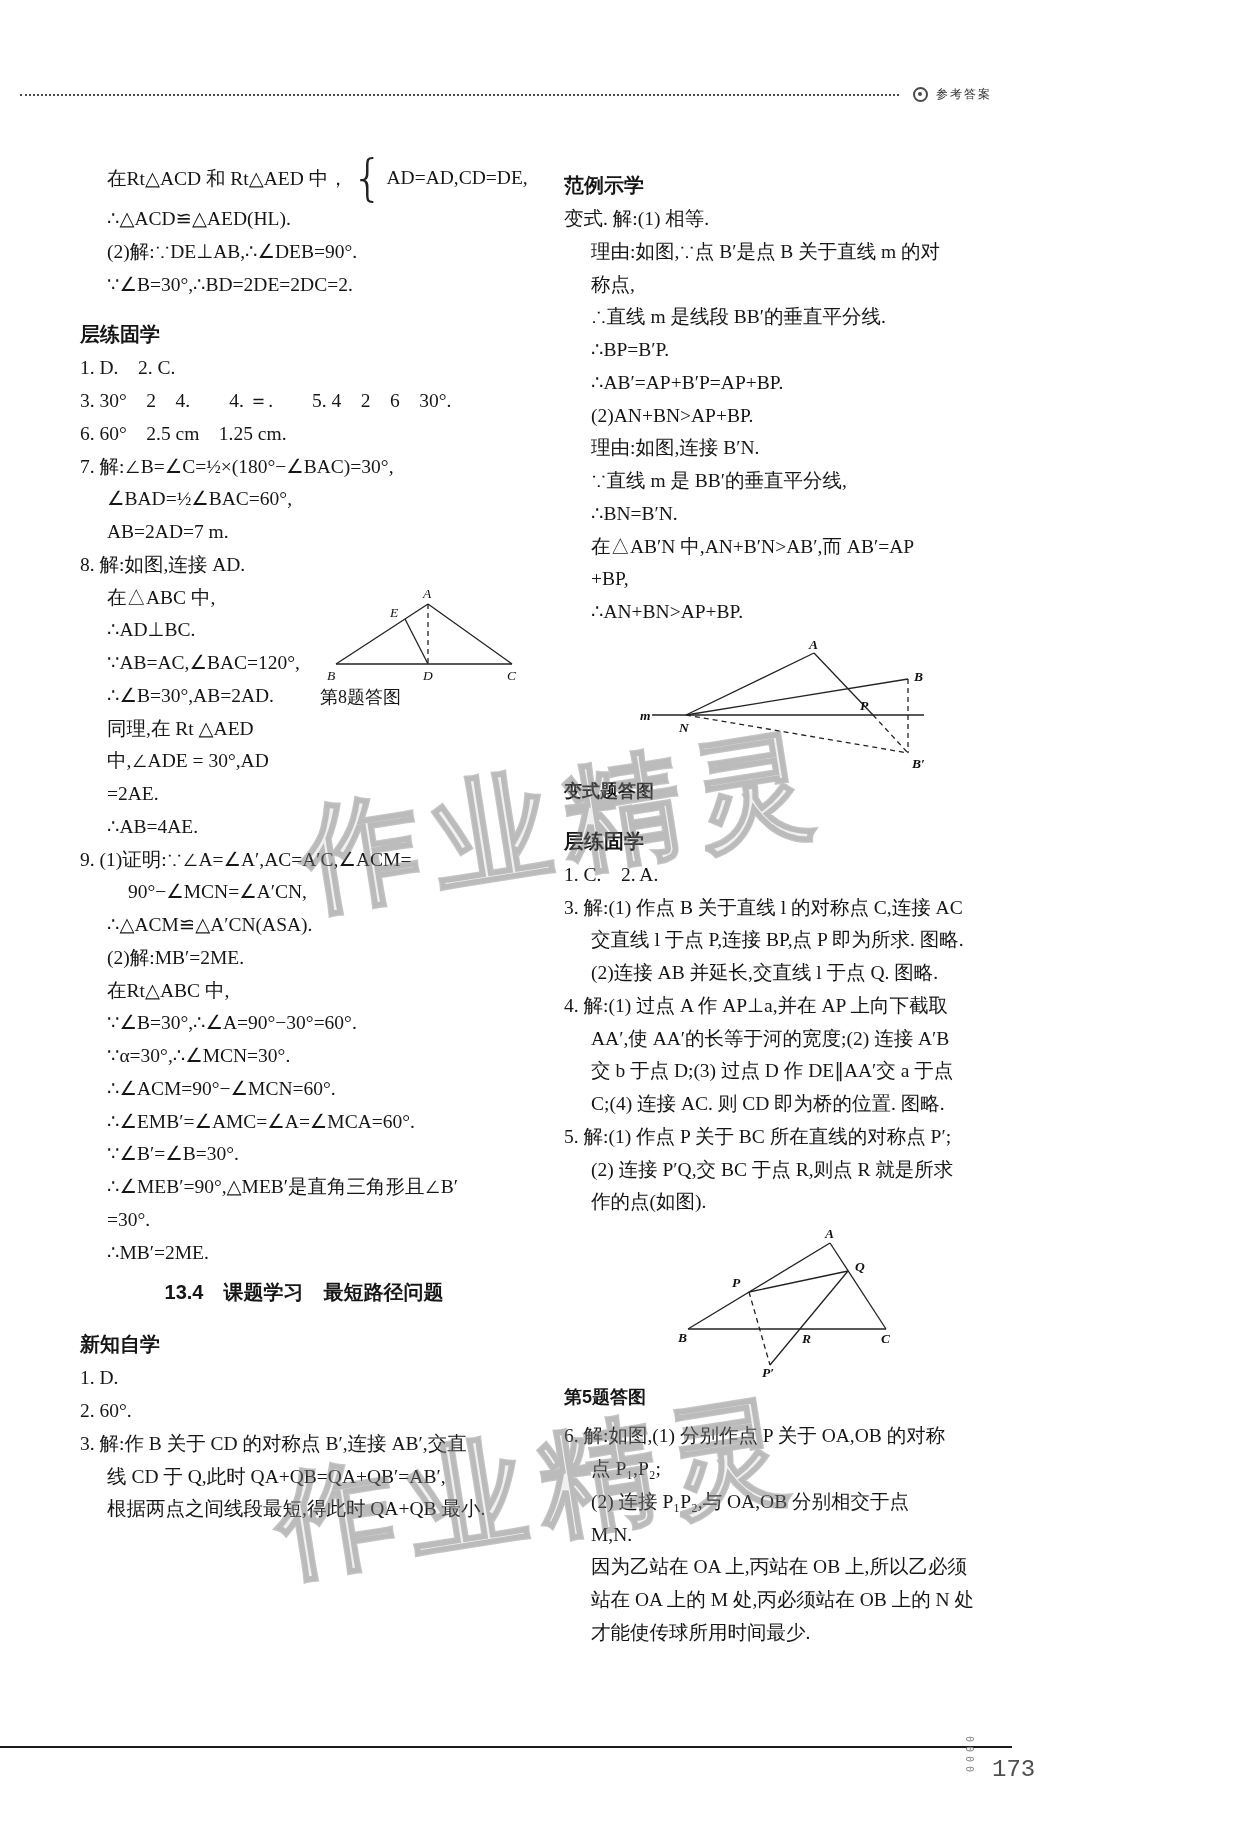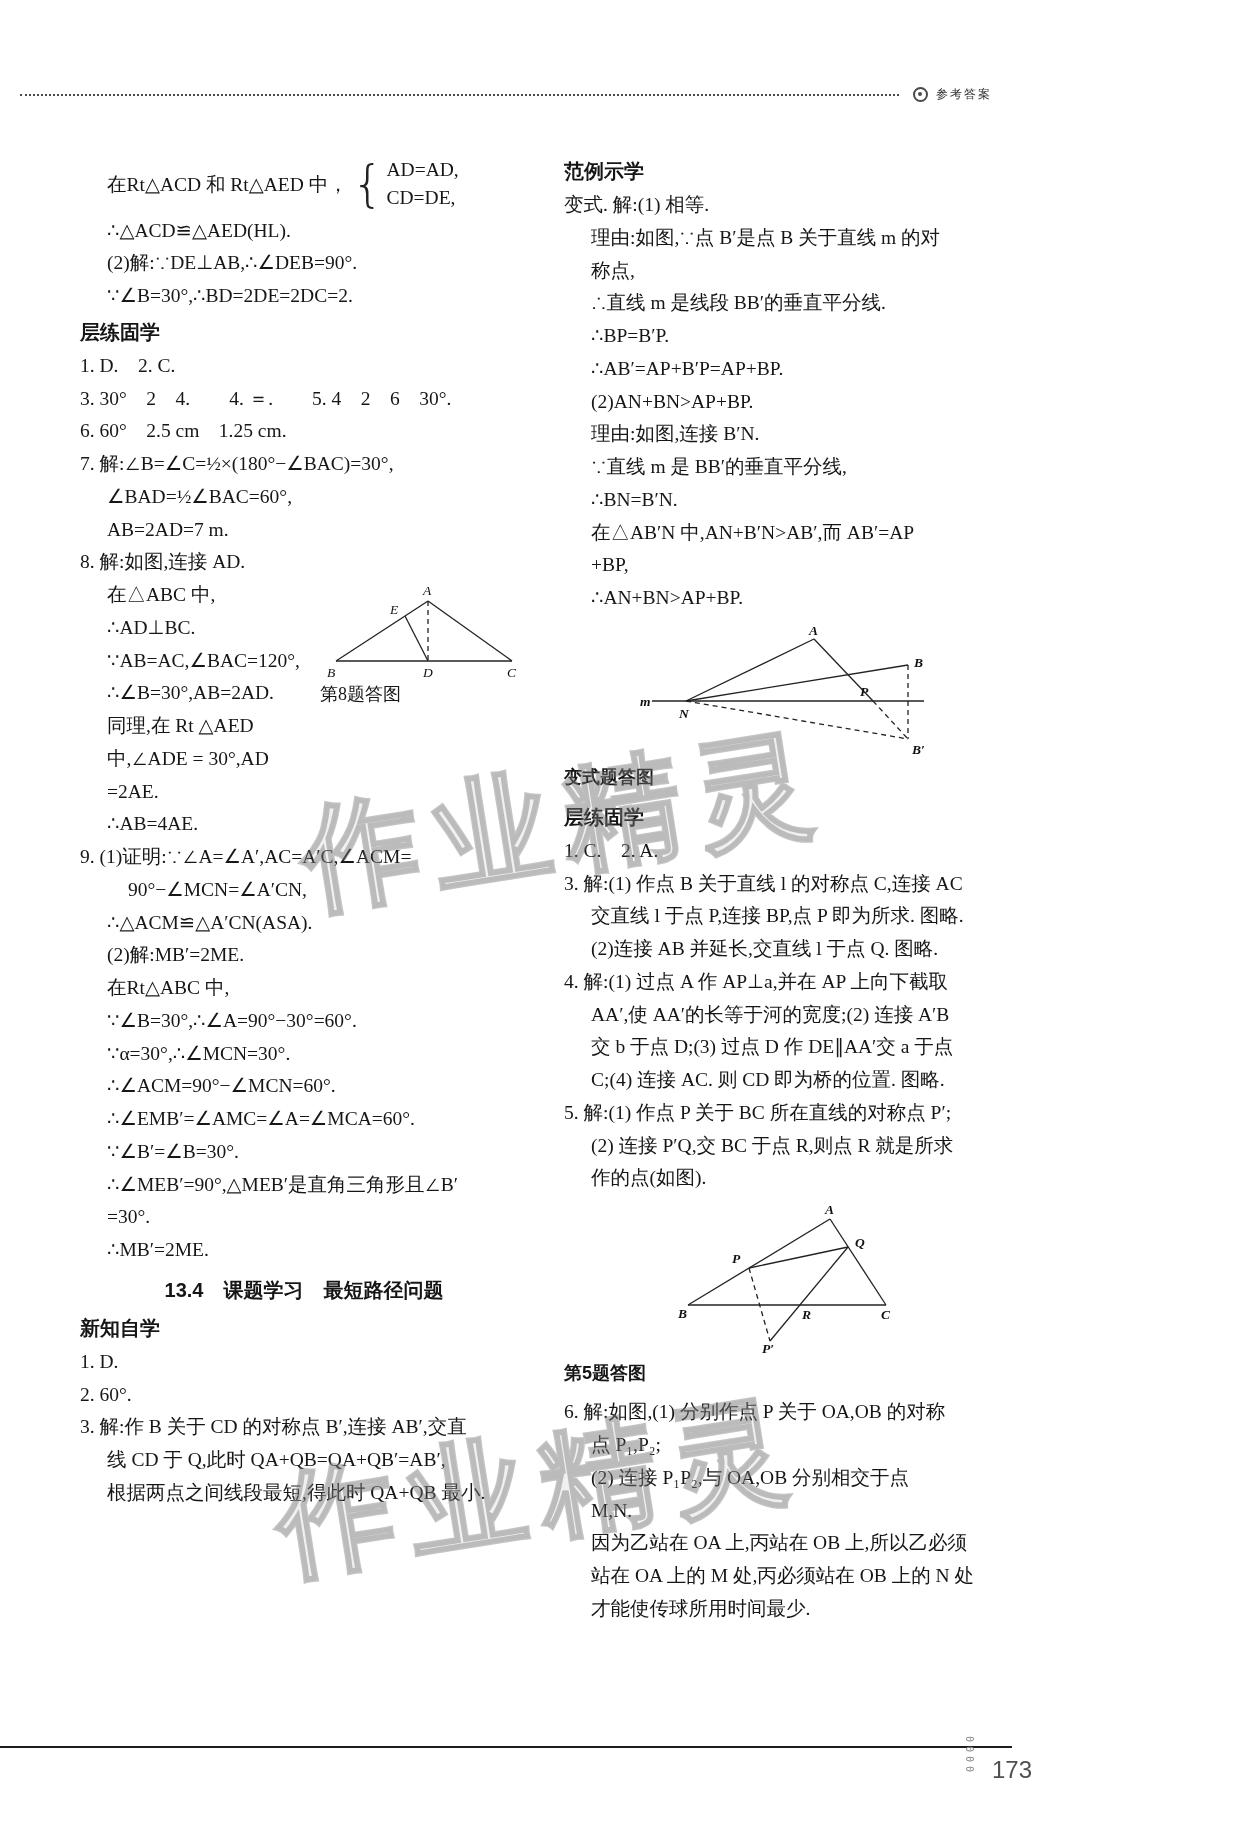--- a/index.html
+++ b/index.html
@@ -14,47 +14,47 @@
          position:relative;margin-right:8px;flex:0 0 auto;}
   .hicon::after{content:"";position:absolute;left:2.5px;top:2.5px;width:4px;height:4px;background:#4a4a4a;border-radius:50%;}
   .hlabel{font-size:12px;color:#333;letter-spacing:2px;font-family:"Liberation Sans",sans-serif;}
   
   .columns{position:absolute;top:152px;left:80px;width:932px;display:flex;gap:36px;}
   .col{width:448px;flex:0 0 448px;}
   .line{font-size:19.5px;line-height:1.68;min-height:20px;}
   .ind0{padding-left:0;}
   .ind1{padding-left:27px;}
   .ind2{padding-left:48px;font-family:Liberation Serif, serif;}
-  .heading{font-family:"Liberation Sans",sans-serif;font-weight:700;font-size:20px;line-height:1.75;margin-top:2px;}
+  .heading{font-family:"Liberation Sans",sans-serif;font-weight:700;font-size:20px;line-height:1.75;margin-top:16px;}
   .center{font-family:"Liberation Sans",sans-serif;font-weight:700;font-size:20px;text-align:center;line-height:1.9;margin:4px 0 2px;}
   
   .bracewrap{display:flex;align-items:center;line-height:1.3;padding-top:4px;padding-bottom:2px;}
   .brace{font-size:50px;font-weight:300;line-height:0.9;margin:0 3px 0 4px;font-family:"DejaVu Sans",sans-serif;color:#222;}
-  .stack{display:inline-flex;flex-direction:column;line-height:1.45;font-size:19.5px;}
+  .stack{display:inline-flex;flex-direction:row;line-height:1.45;font-size:19.5px;}
   
   .figure{margin:4px auto;text-align:center;}
   figure{margin:0;}
   .figure.center{margin:8px auto 6px;}
   .figure.float-right{float:right;width:208px;margin:2px 0 6px 6px;}
   .figure svg{display:block;margin:0 auto;}
   .figure svg line, .figure svg path{stroke:#222;stroke-width:1.3;fill:none;}
   .figure svg .dash{stroke-dasharray:5 4;}
   .figure svg text{font-family:"Liberation Serif",serif;font-style:italic;font-size:13.5px;fill:#111;stroke:none;}
   .figcap{font-size:18px;text-align:left;margin-top:1px;color:#161616;}
   
   .watermark{position:absolute;font-family:"Liberation Sans",sans-serif;font-weight:700;
     font-size:118px;letter-spacing:14px;color:rgba(130,130,130,0.12);
     -webkit-text-stroke:2.5px rgba(115,115,115,0.42);
     transform:rotate(-9deg);white-space:nowrap;pointer-events:none;z-index:5;}
   .wm1{top:742px;left:300px;}
   .wm2{top:1408px;left:275px;}
   
   .footrule{position:absolute;top:1746px;left:0;width:1012px;height:2px;background:#1c1c1c;}
   .spine{position:absolute;top:1736px;left:964px;writing-mode:vertical-rl;font-size:10px;color:#8a8a8a;letter-spacing:4px;font-family:"DejaVu Sans Mono",monospace;}
-  .pagenum{position:absolute;top:1756px;left:992px;font-size:24px;color:#4f4f4f;font-family:Liberation Sans, sans-serif;}
+  .pagenum{position:absolute;top:1756px;left:992px;font-size:24px;color:#4f4f4f;font-family:Liberation Mono, monospace;}
 </style>
 </head>
 <body>
 
 <div class="page">
 
   <div class="hdr">
     <div class="dots"></div>
     <span class="hicon"></span>
     <span class="hlabel">参考答案</span>

